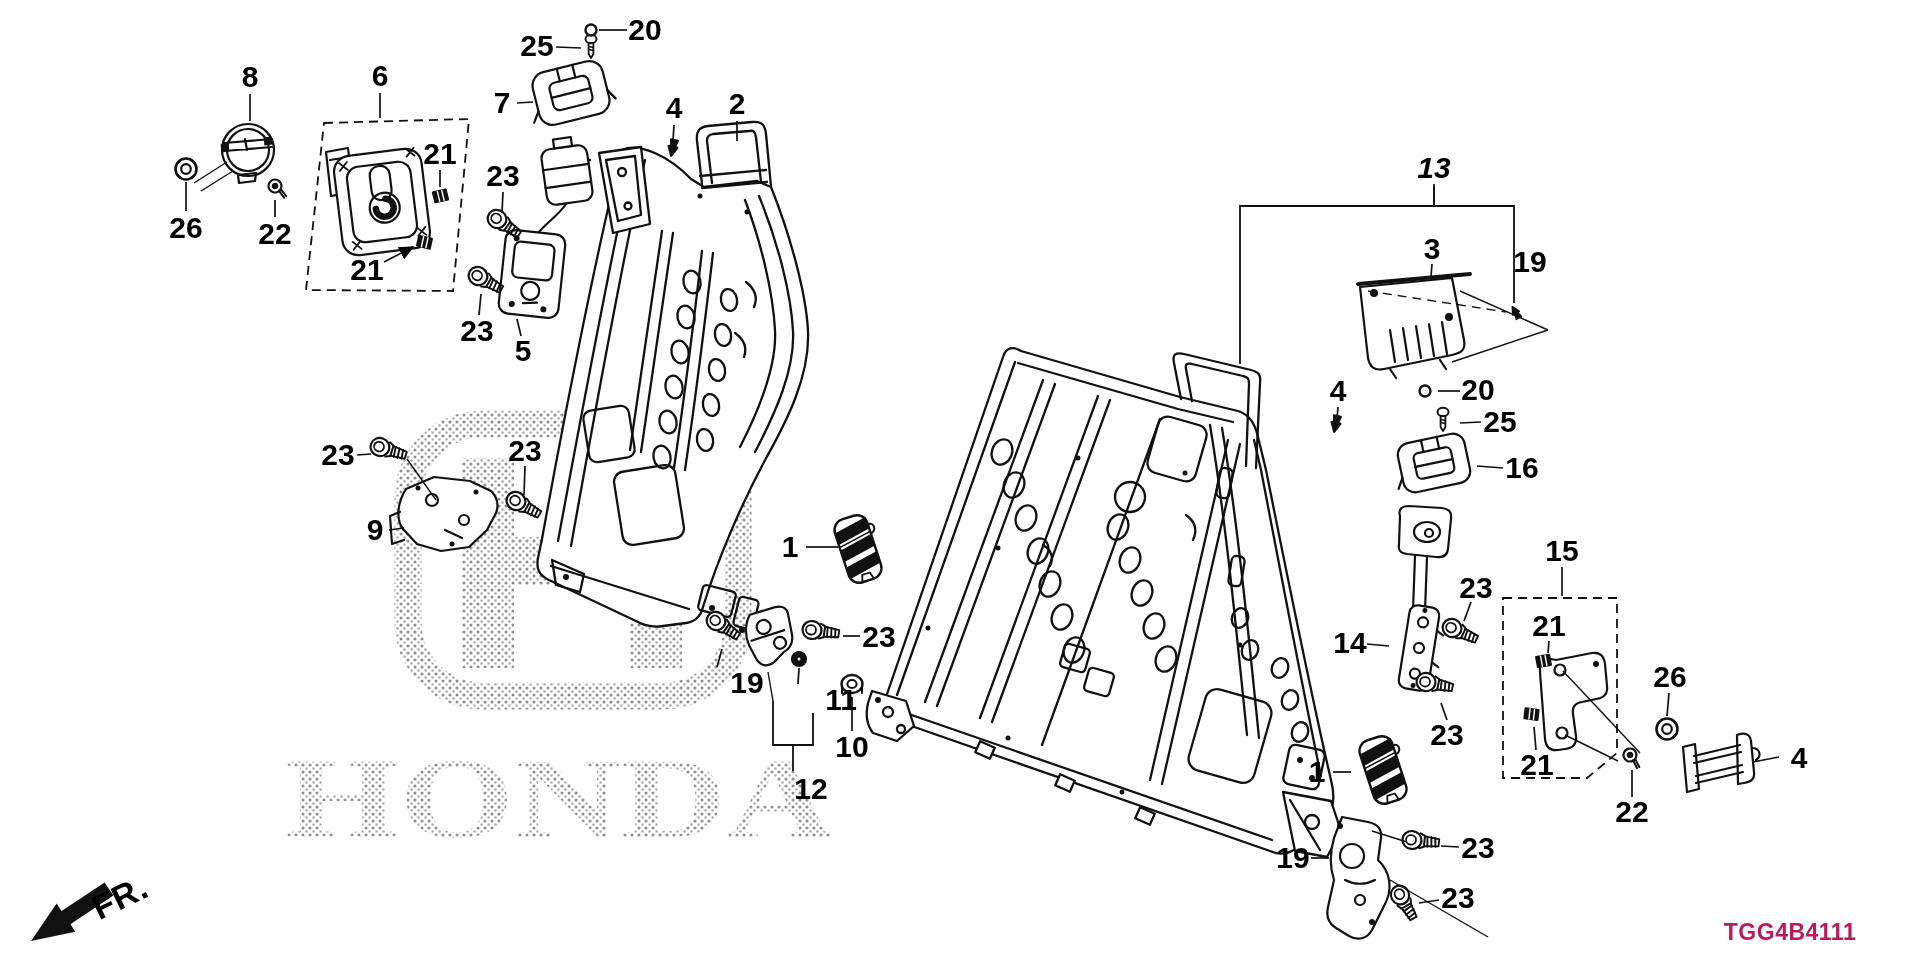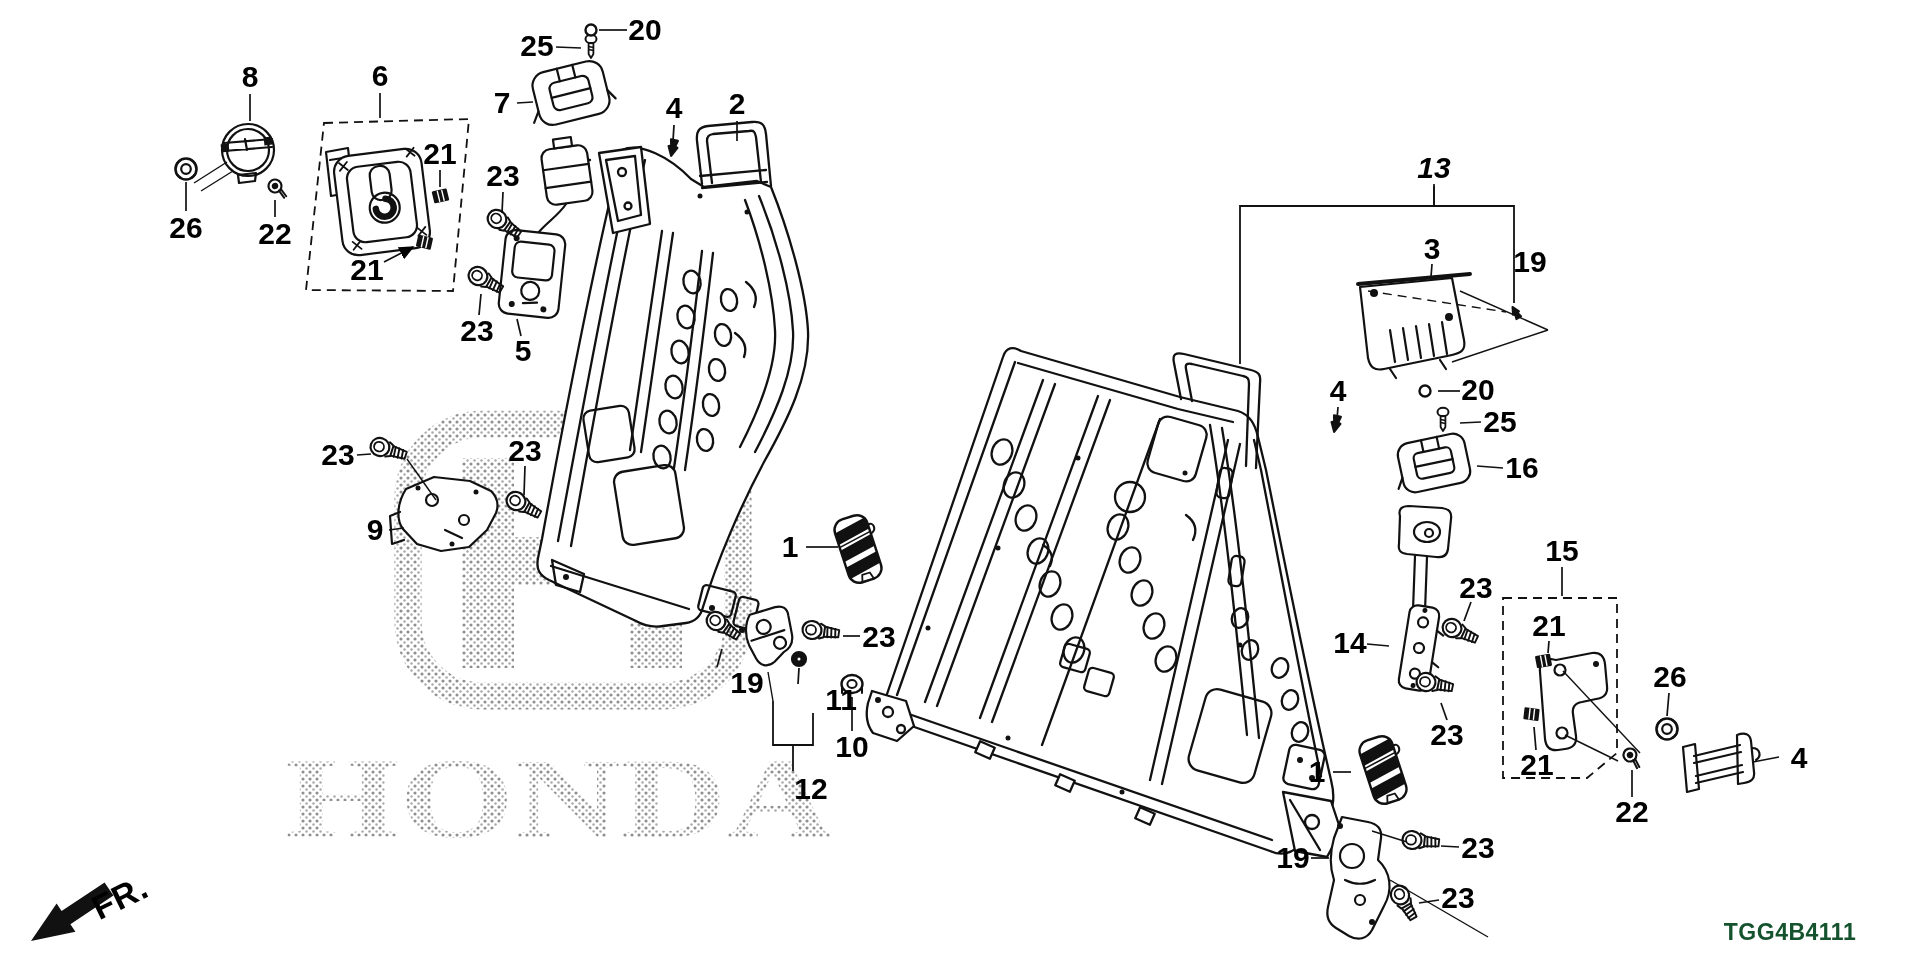--- a/index.html
+++ b/index.html
@@ -2,21 +2,21 @@
 <html><head>
 <meta charset="utf-8">
 <style>
   html,body{margin:0;padding:0;background:#ffffff;}
   #stage{position:relative;width:1920px;height:960px;background:#fff;overflow:hidden;
          font-family:"Liberation Sans",sans-serif;}
   #art{position:absolute;left:0;top:0;width:1920px;height:960px;}
   .c-label{position:absolute;transform:translate(-50%,-50%);
            font:700 30px/1 "Liberation Sans",sans-serif;color:#000;white-space:nowrap;}
   #drawing-code{position:absolute;transform:translate(-50%,-50%);
-           font:700 23px/1 "Liberation Sans",sans-serif;letter-spacing:.5px;color:#14532d;}
+           font:700 23px/1 "Liberation Sans",sans-serif;letter-spacing:.5px;color:#be185d;}
   #fr-label{position:absolute;transform:translate(-50%,-50%) rotate(-26deg);
            font:800 34px/1 "Liberation Sans",sans-serif;letter-spacing:1px;color:#000;}
 </style>
 </head>
 <body>
 
 <div id="stage">
 
 <svg id="art" viewBox="0 0 1920 960" xmlns="http://www.w3.org/2000/svg">
   <defs>

